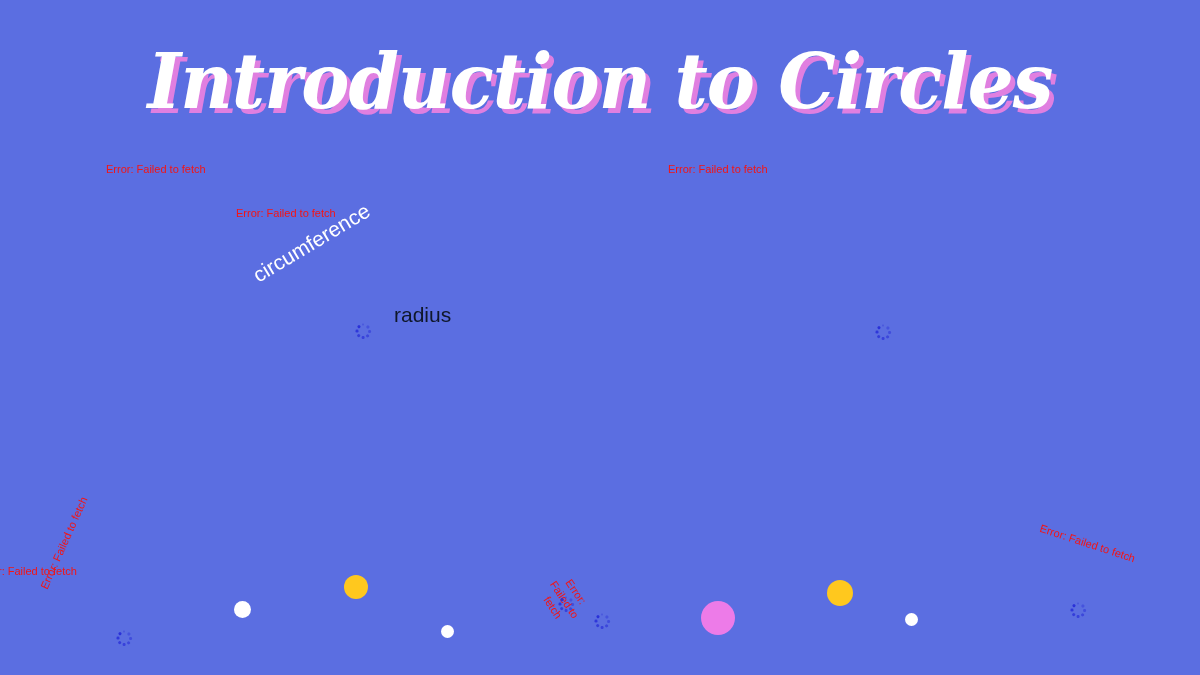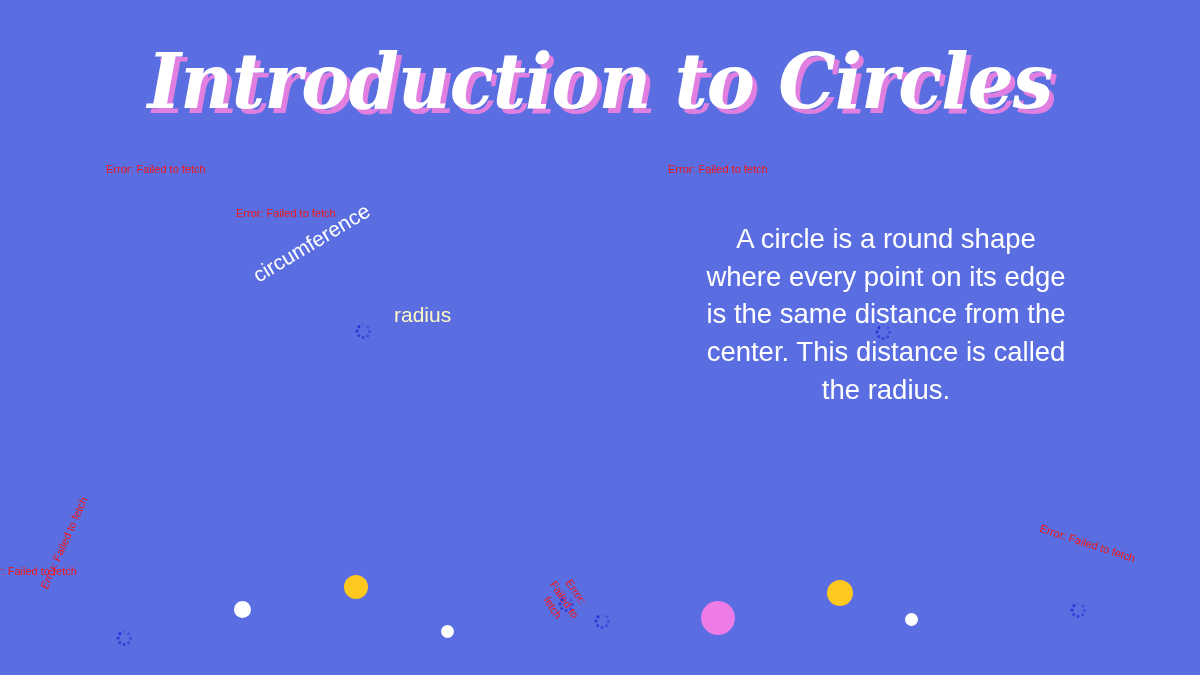--- a/index.html
+++ b/index.html
@@ -66,21 +66,21 @@
     color: #ffffff;
     font-size: 21px;
     white-space: nowrap;
     transform: rotate(-31deg);
     transform-origin: left center;
   }
   .label-radius {
     position: absolute;
     left: 394px;
     top: 303px;
-    color: #fef9c3;
+    color: #0f172a;
     font-size: 21px;
     white-space: nowrap;
   }
 
   
   .err {
     position: absolute;
     color: #f41414;
     font-size: 11px;
     line-height: 1.25;
@@ -116,21 +116,20 @@
     border-radius: 50%;
   }
 </style>
 </head>
 <body>
 
 <div id="slide">
 
   <div class="slide-title">Introduction to Circles</div>
 
-  <div class="body-text">A circle is a round shape where every point on its edge is the same distance from the center. This distance is called the radius.</div>
 
   <div id="diagram-labels">
       <div class="label-circumference" style="left: 255px; top: 265px; transform: rotate(-31deg);">circumference</div>
       <div class="label-radius" style="left: 394px; top: 303px;">radius</div>
     </div>
 
   <div id="error-layer">
       <div class="err" style="left: 106px; top: 163px; color: rgb(244, 20, 20);">Error: Failed to fetch</div>
       <div class="err" style="left: 668px; top: 163px; color: rgb(244, 20, 20);">Error: Failed to fetch</div>
       <div class="err" style="left: 236px; top: 207px; color: rgb(244, 20, 20);">Error: Failed to fetch</div>

